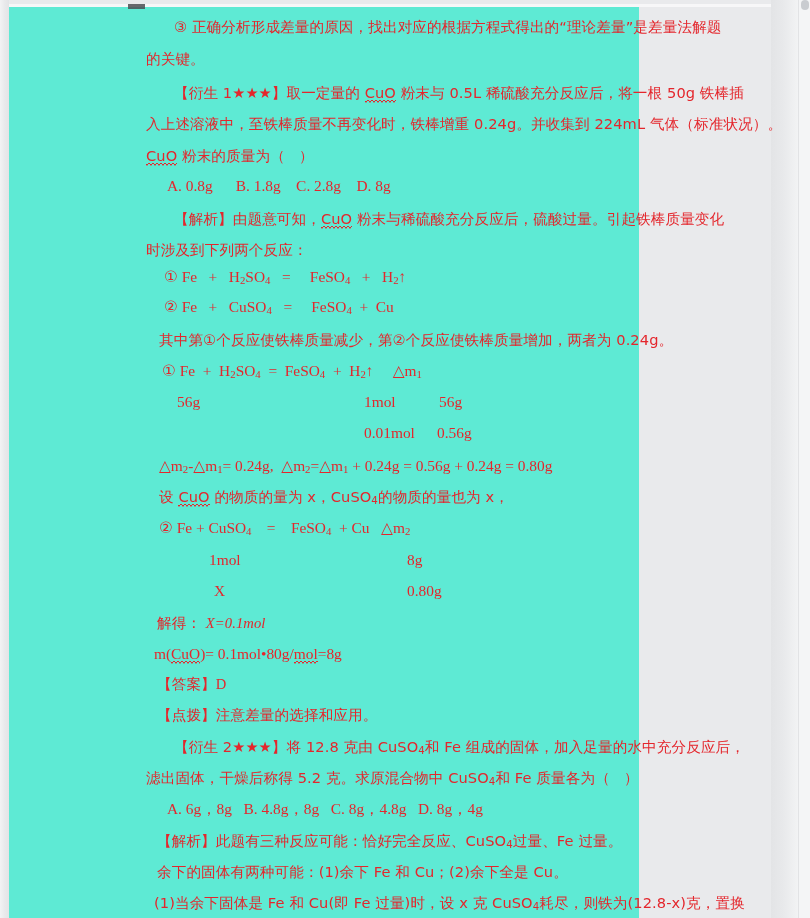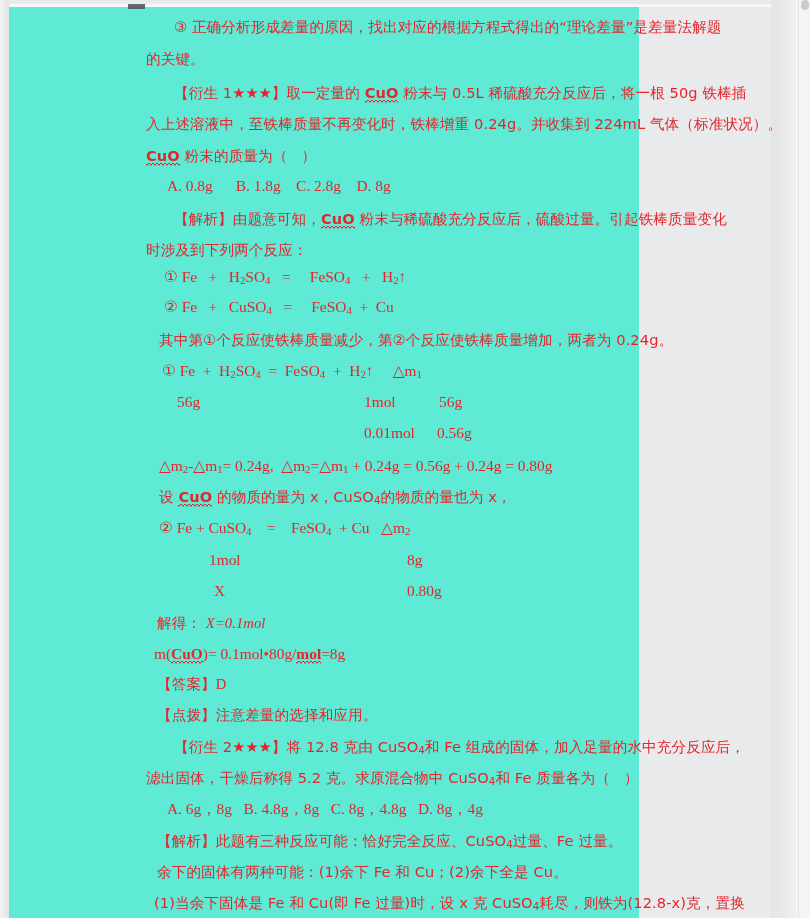--- a/index.html
+++ b/index.html
@@ -101,21 +101,20 @@
   
   .sqg {
     position: relative;
     background-image:
       radial-gradient(circle at 1px 1.6px, #e4262c 0.9px, transparent 1.1px),
       radial-gradient(circle at 3px 0.4px, #e4262c 0.9px, transparent 1.1px);
     background-size: 4px 3px;
     background-repeat: repeat-x;
     background-position: 0 100%;
     padding-bottom: 2px;
-    font-weight: bold;
   }
 </style>
 </head>
 <body>
 
 <div id="viewer">
 
   <div class="edge-band left"></div>
   <div class="edge-band right"></div>
 

